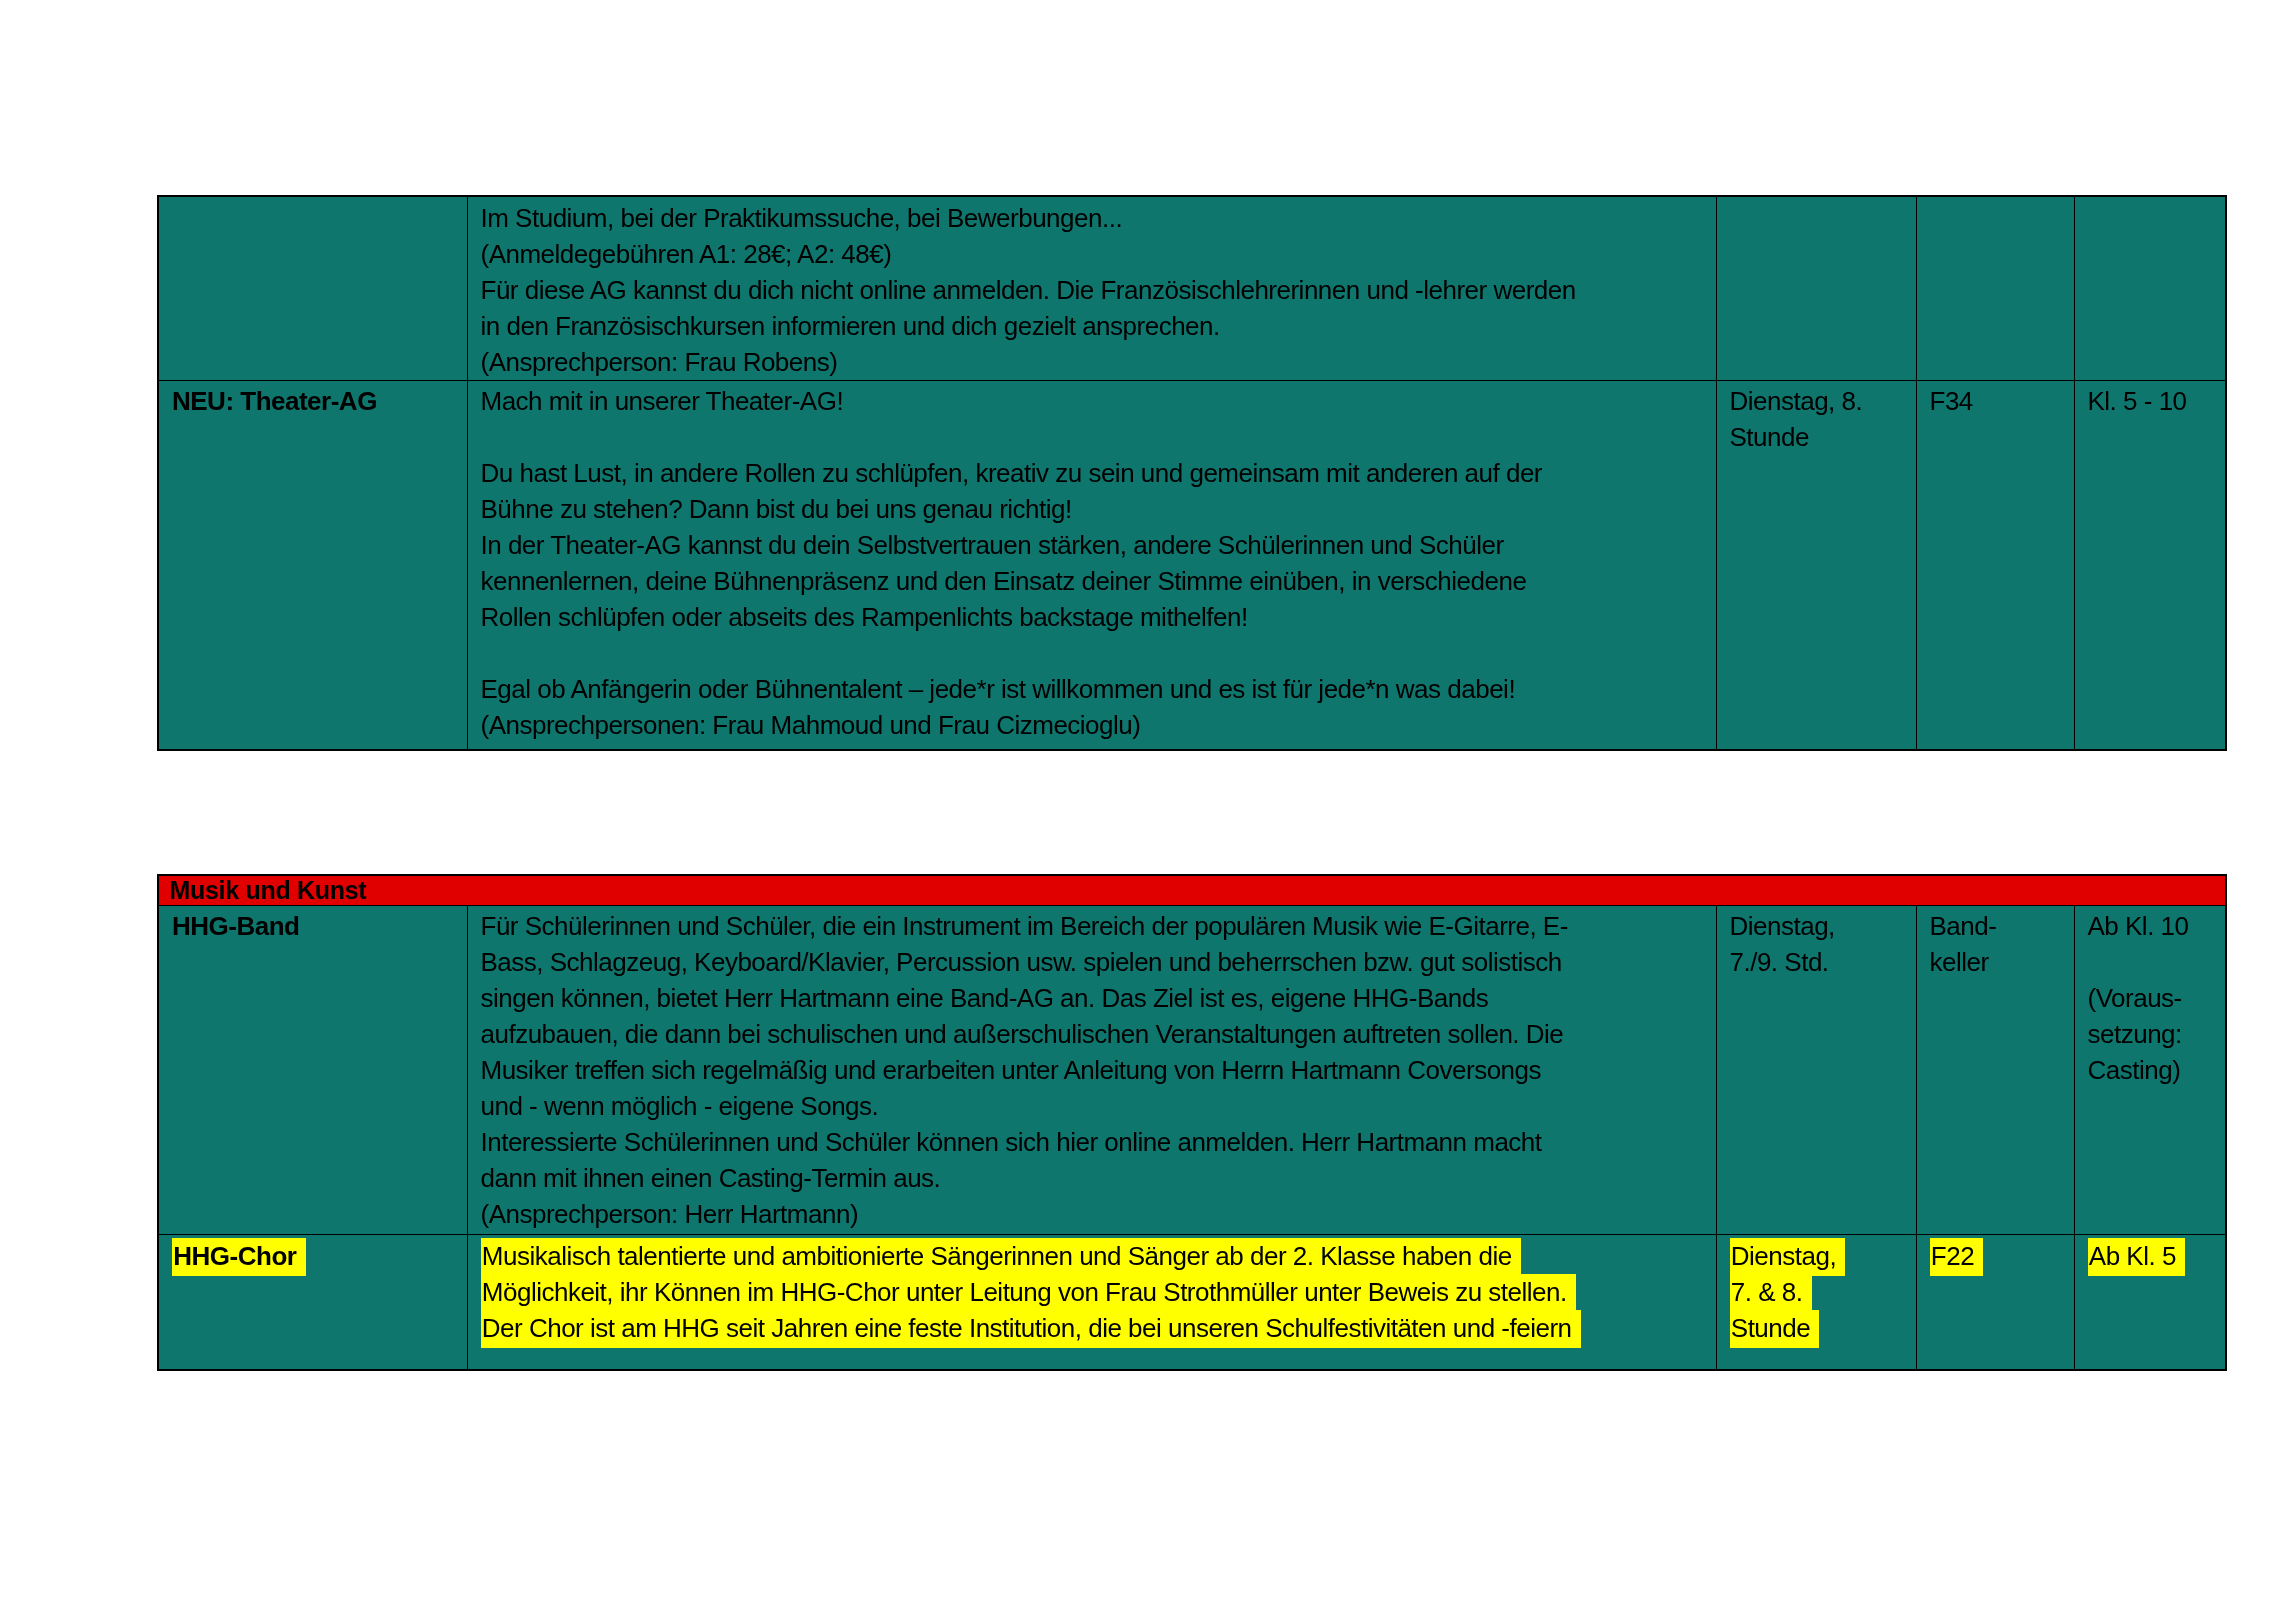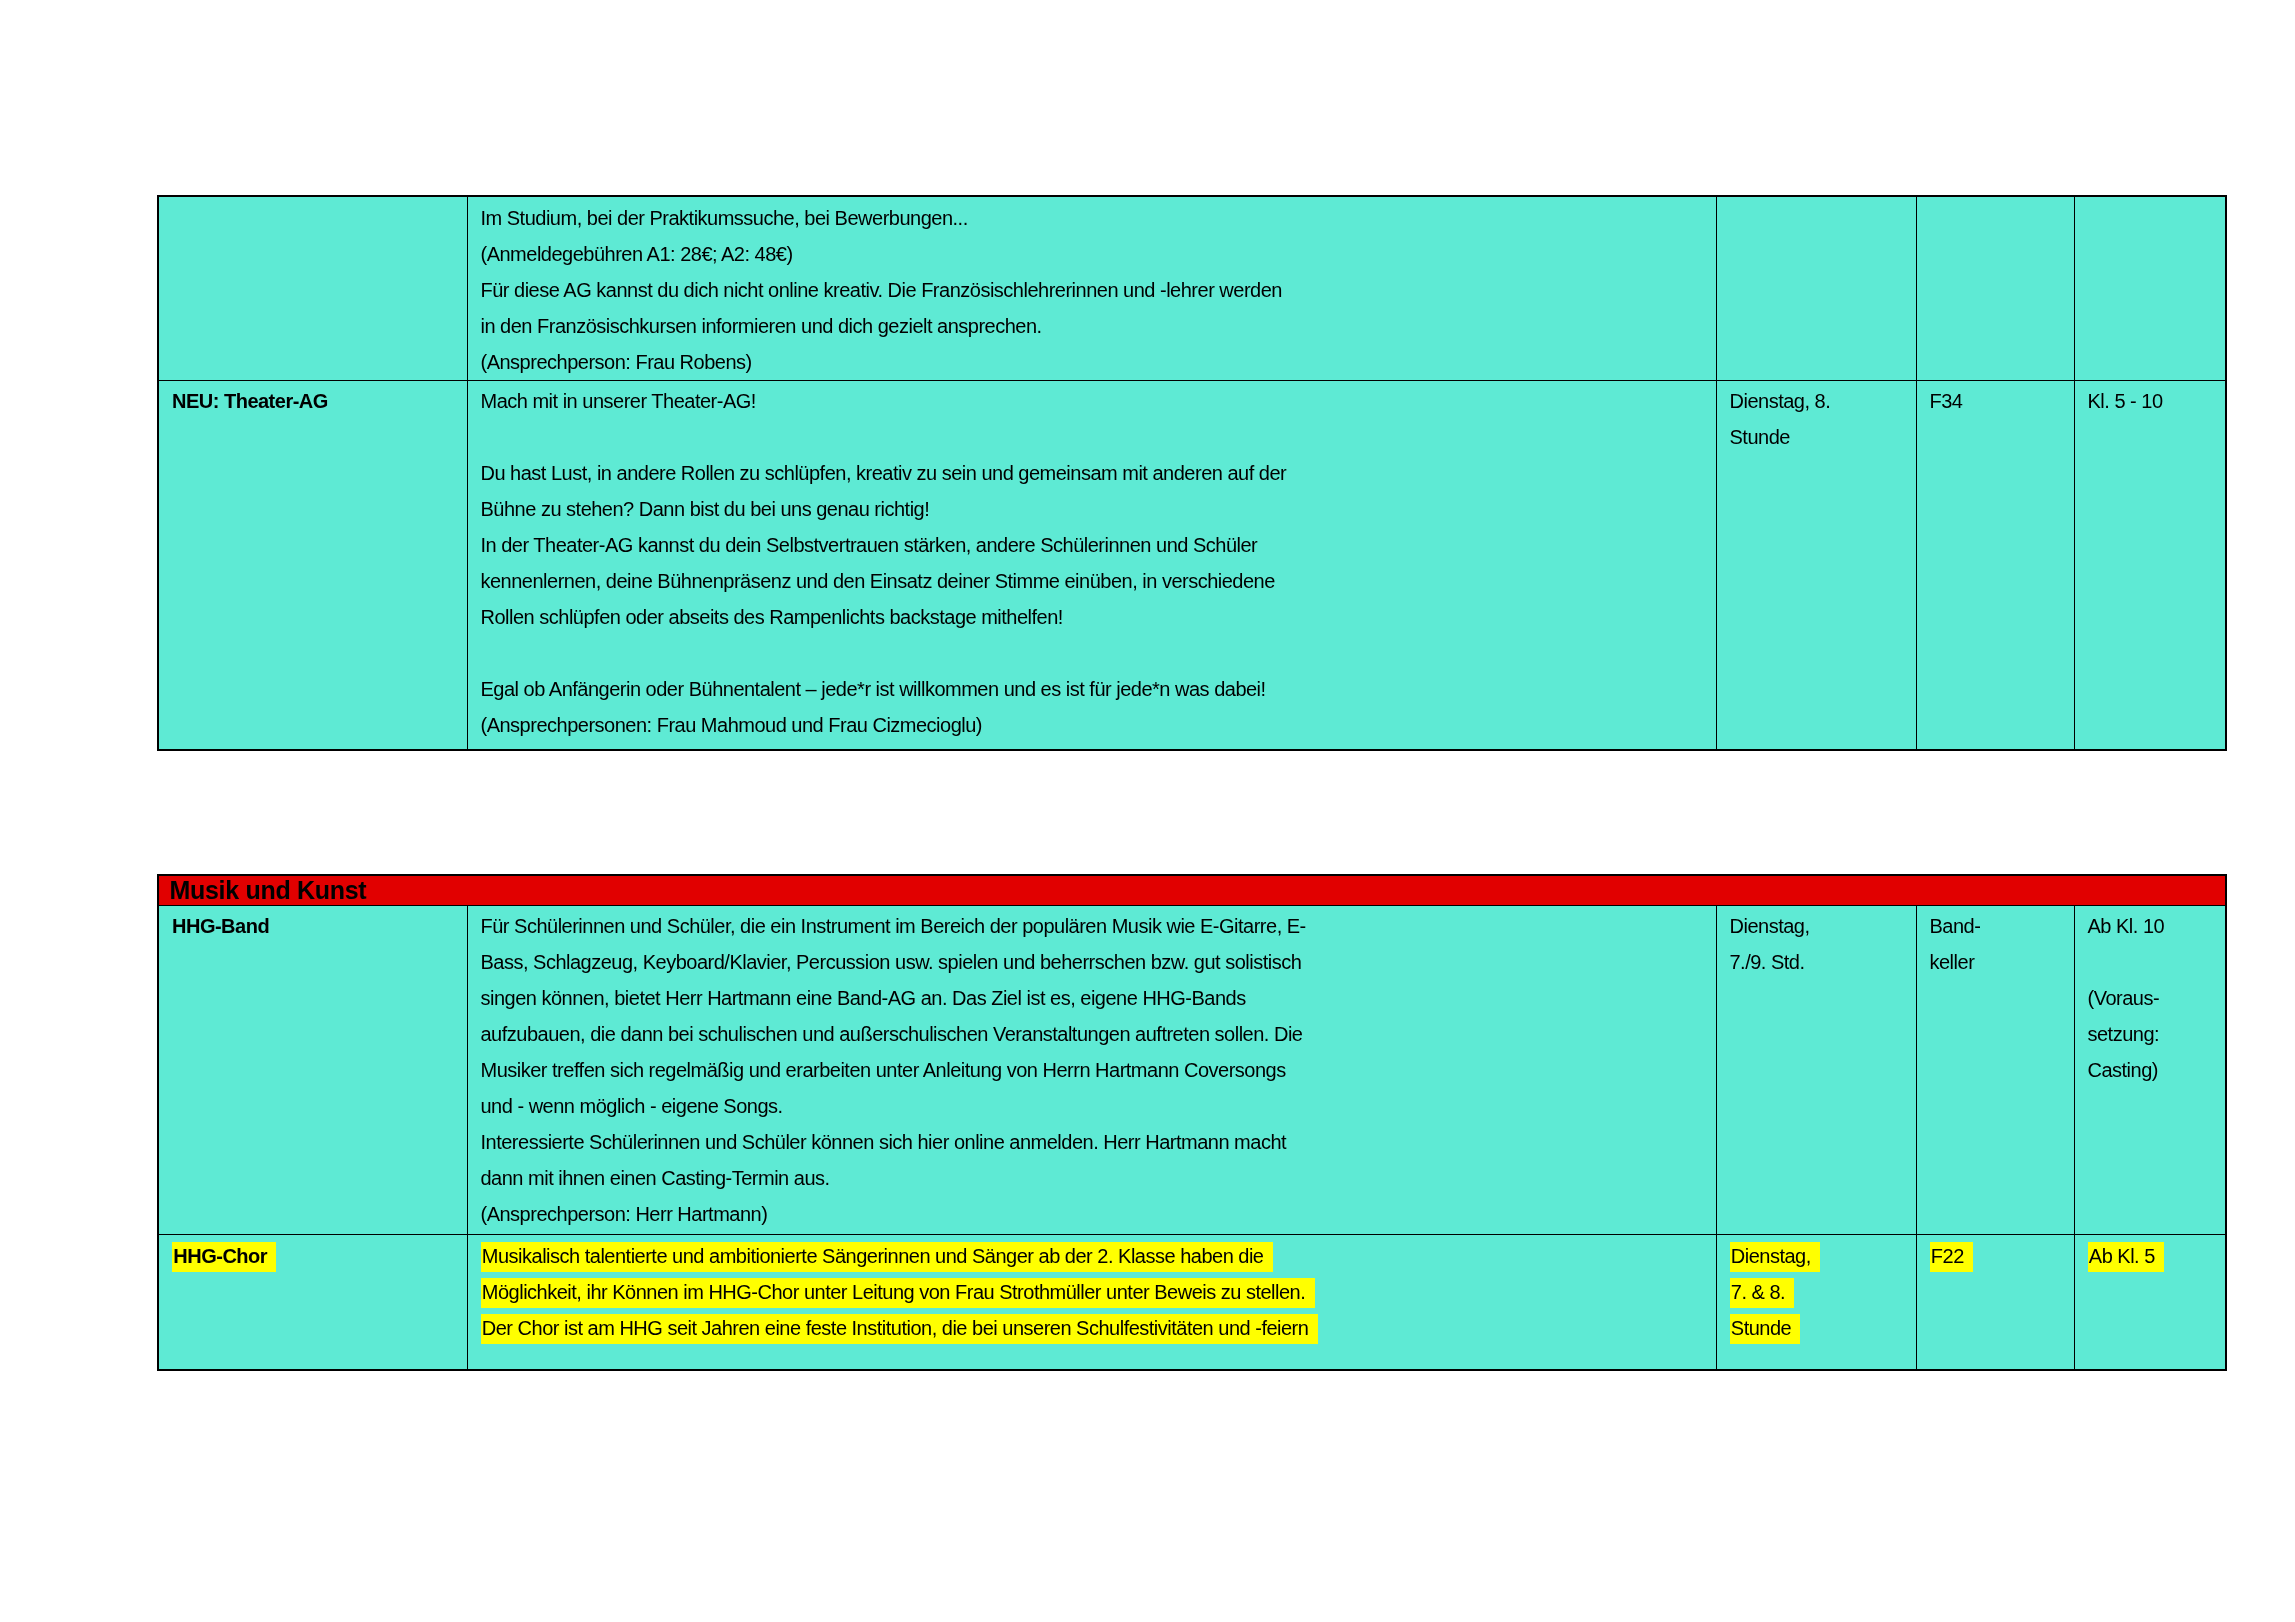--- a/index.html
+++ b/index.html
@@ -20,25 +20,25 @@
     left: 157px;
     border: 2px solid var(--color-border_black, #000);
   }
   .table1 { top: 195px; border-top-width: 2.6px; border-bottom-width: 2.6px; }
   .table2 { top: 874px; border-radius: 22px; }
 
   .doc-table td {
     border: 1.3px solid var(--color-border_black, #000);
     vertical-align: top;
     padding: 2.6px 11.8px 0 13px;
-    font-size: 20px;
+    font-size: 26px;
     line-height: 36px;
     letter-spacing: -0.5px;
     overflow: hidden;
-    background: #5eead4;
+    background: #0f766e;
   }
 
   .line { height: 36px; white-space: nowrap; }
 
   .cell-name { font-weight: 700; margin-left: 15px; }
 
   .header-row td { font-weight: 700; height: 38px; }
 
   .section-row td {
     background: var(--color-section_red, #e10000);
@@ -72,21 +72,21 @@
       <col style="width:200px">
       <col style="width:158px">
       <col style="width:152px">
     </colgroup>
     <tbody>
       <tr class="row-a">
         <td class="cell-name"></td>
         <td class="cell-desc">
             <div class="line"><span class="t">Im Studium, bei der Praktikumssuche, bei Bewerbungen...</span></div>
             <div class="line"><span class="t">(Anmeldegebühren A1: 28€; A2: 48€)</span></div>
-            <div class="line"><span class="t">Für diese AG kannst du dich nicht online kreativ. Die Französischlehrerinnen und -lehrer werden</span></div>
+            <div class="line"><span class="t">Für diese AG kannst du dich nicht online anmelden. Die Französischlehrerinnen und -lehrer werden</span></div>
             <div class="line"><span class="t">in den Französischkursen informieren und dich gezielt ansprechen.</span></div>
             <div class="line"><span class="t">(Ansprechperson: Frau Robens)</span></div>
           </td>
         <td class="cell-wann"></td>
         <td class="cell-wo"></td>
         <td class="cell-wer"></td>
       </tr>
       <tr class="row-b">
         <td class="cell-name">
             <div class="line"><span class="t">NEU: Theater-AG</span></div>

